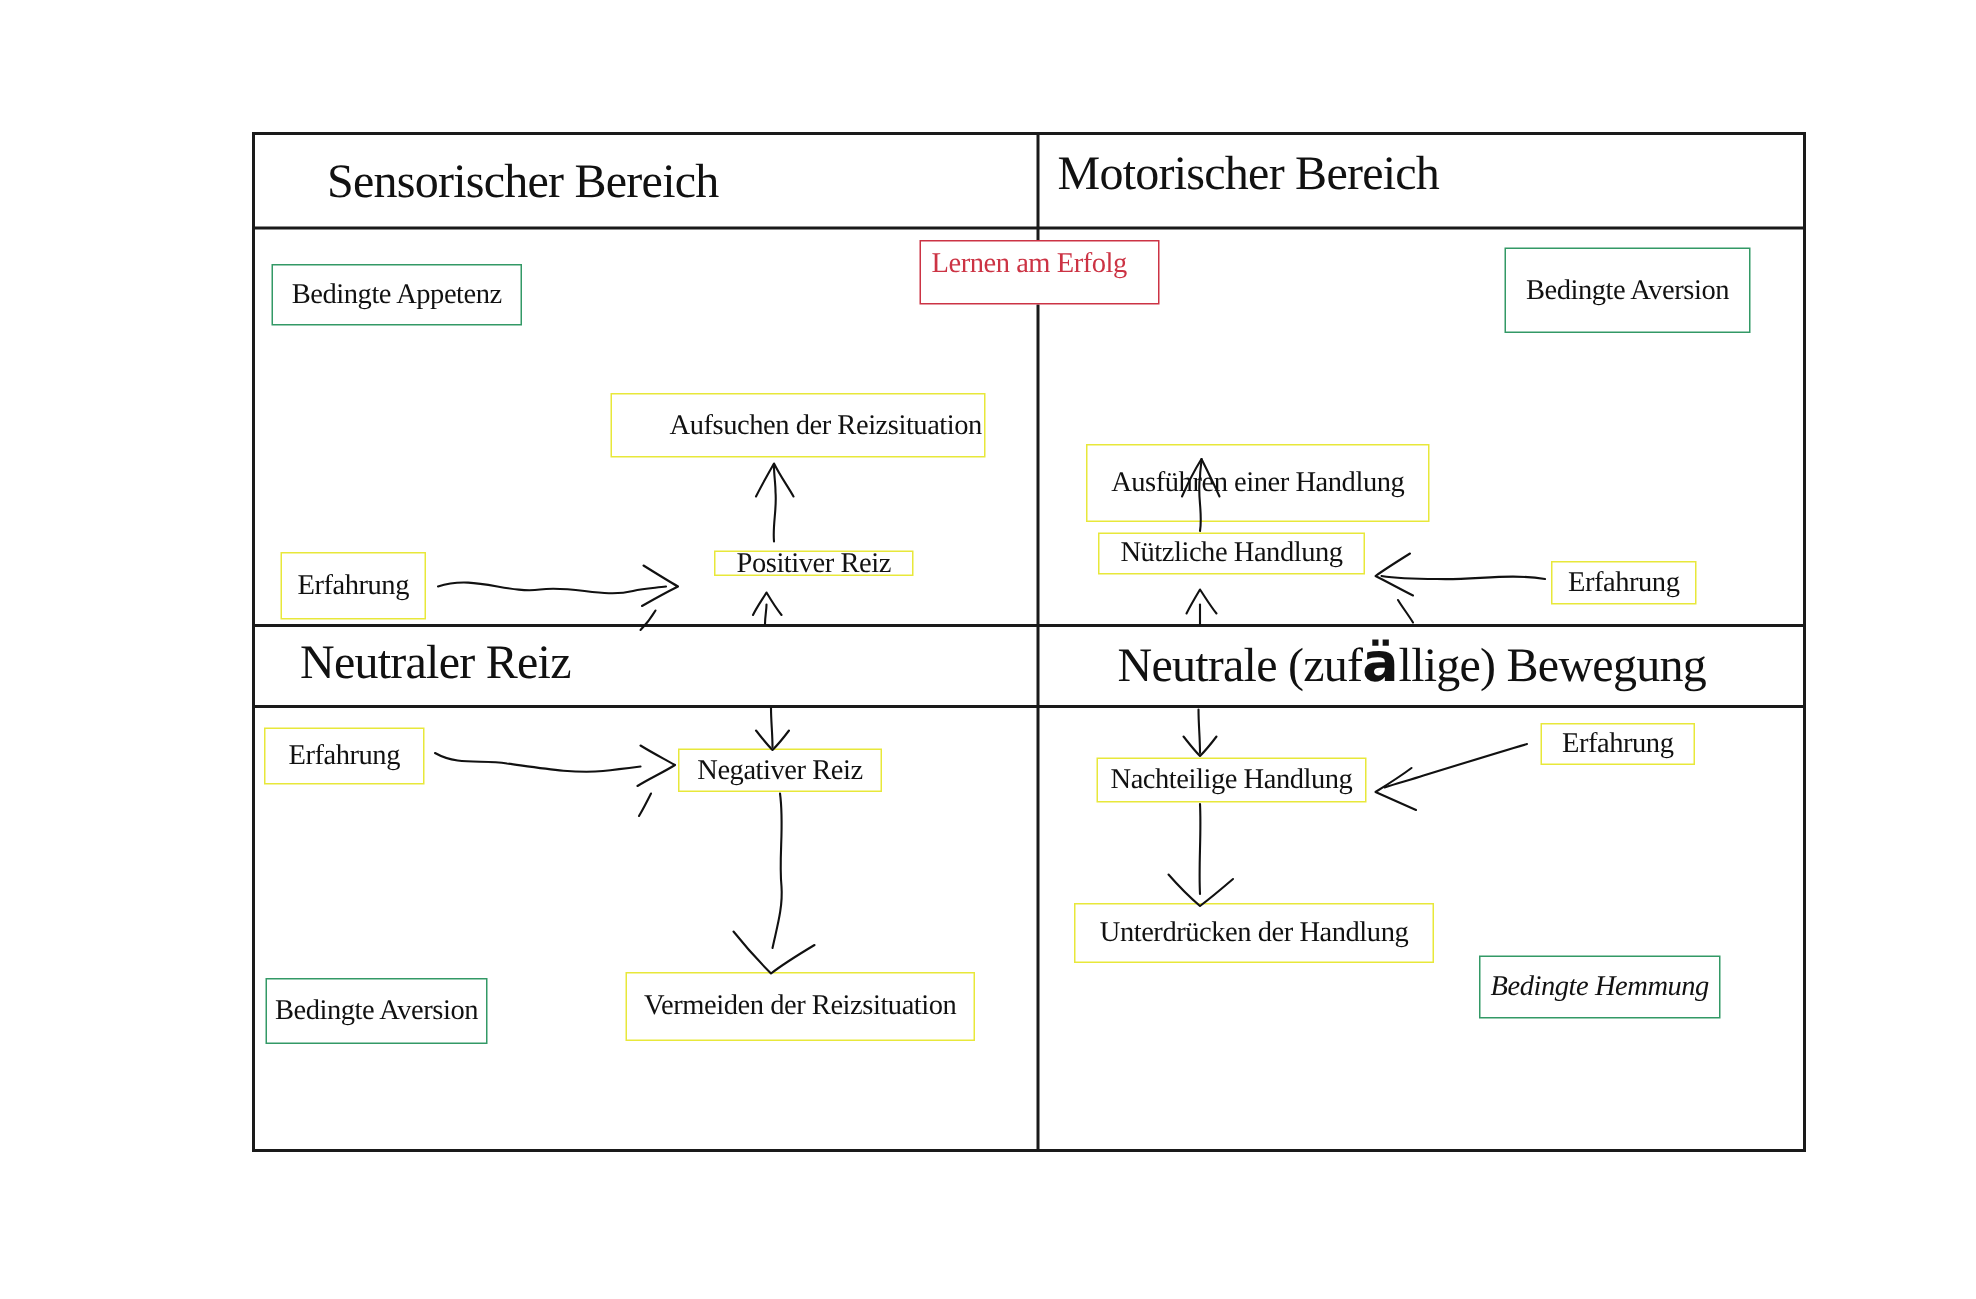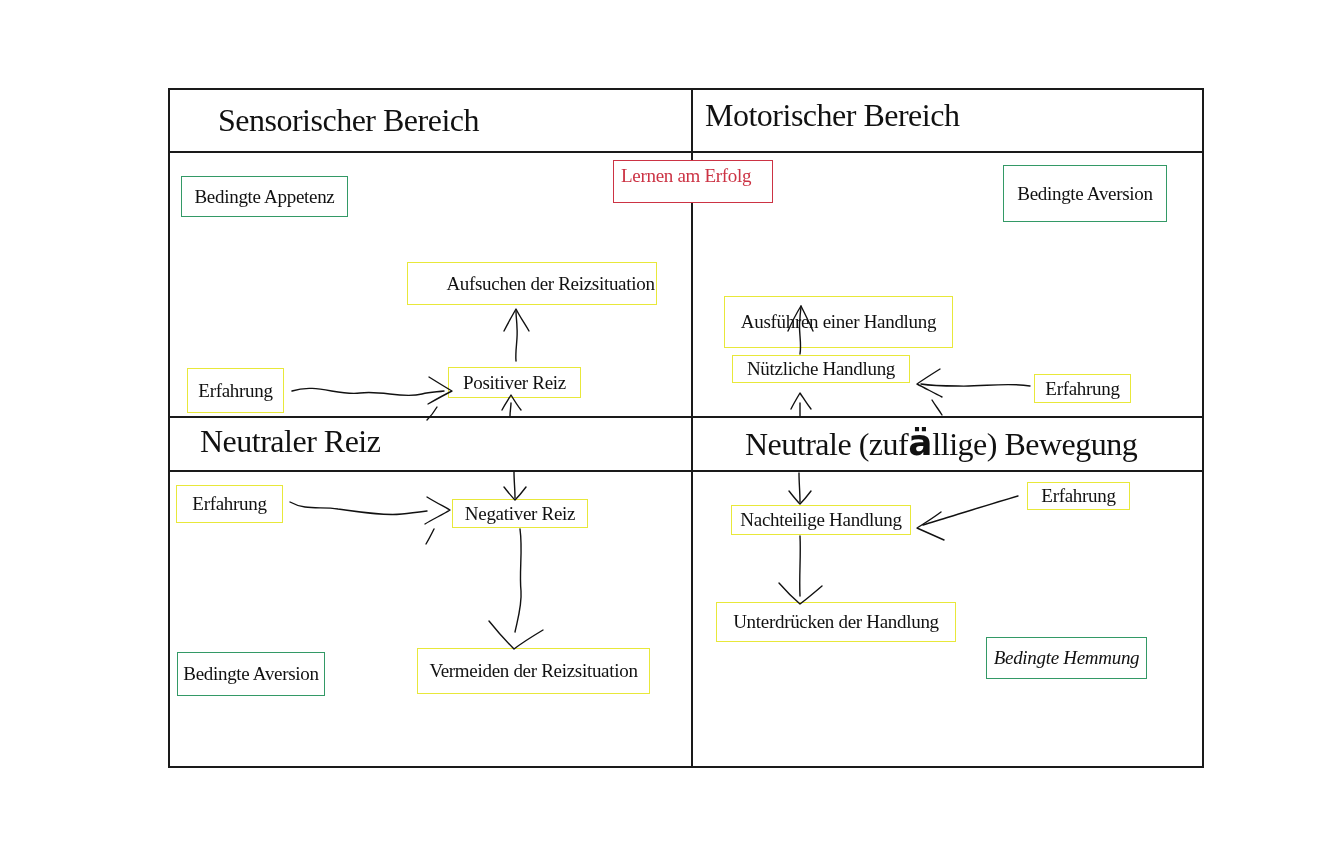--- a/index.html
+++ b/index.html
@@ -64,21 +64,21 @@
   <div class="hdr" style="left:218px; top:103px;">Sensorischer Bereich</div>
   <div class="hdr" style="left:705px; top:98px;">Motorischer Bereich</div>
   <div class="hdr" style="left:200px; top:424px;">Neutraler Reiz</div>
   <div class="hdr" style="left:745px; top:423px;"><span>Neutrale (zuf</span><span class="umlaut">ä</span><span>llige) Bewegung</span></div>
 
   <div class="cellbox b-red" style="left:613px; top:160px; width:160px; height:43px;">Lernen am Erfolg</div>
 
   <div class="cellbox b-green" style="left:181px; top:176px; width:167px; height:41px;">Bedingte Appetenz</div>
   <div class="cellbox b-yellow" style="left:407px; top:262px; width:250px; height:43px;padding-left:37px;">Aufsuchen der Reizsituation</div>
   <div class="cellbox b-yellow" style="left:187px; top:368px; width:97px; height:45px;">Erfahrung</div>
-  <div class="cellbox b-yellow" style="left:448px; top:367px; width:133px; height:31px;">Positiver Reiz</div>
+  <div class="cellbox b-yellow" style="left:476px; top:367px; width:133px; height:17px;">Positiver Reiz</div>
 
   <div class="cellbox b-green" style="left:1003px; top:165px; width:164px; height:57px;">Bedingte Aversion</div>
   <div class="cellbox b-yellow" style="left:724px; top:250px; width:229px; height:52px;margin-top:46px;">Ausführen einer Handlung</div>
   <div class="cellbox b-yellow" style="left:732px; top:355px; width:178px; height:28px;">Nützliche Handlung</div>
   <div class="cellbox b-yellow" style="left:1034px; top:374px; width:97px; height:29px;">Erfahrung</div>
 
   <div class="cellbox b-yellow" style="left:176px; top:485px; width:107px; height:38px;">Erfahrung</div>
   <div class="cellbox b-yellow" style="left:452px; top:499px; width:136px; height:29px;">Negativer Reiz</div>
   <div class="cellbox b-yellow" style="left:417px; top:648px; width:233px; height:46px;">Vermeiden der Reizsituation</div>
   <div class="cellbox b-green" style="left:177px; top:652px; width:148px; height:44px;">Bedingte Aversion</div>

